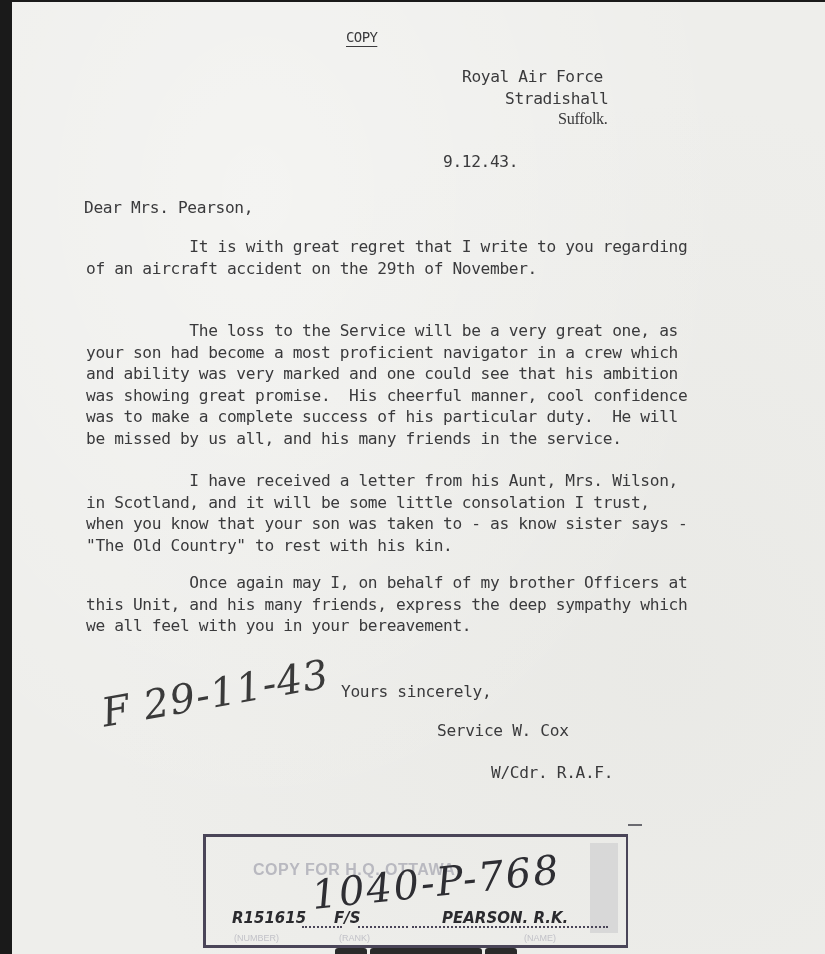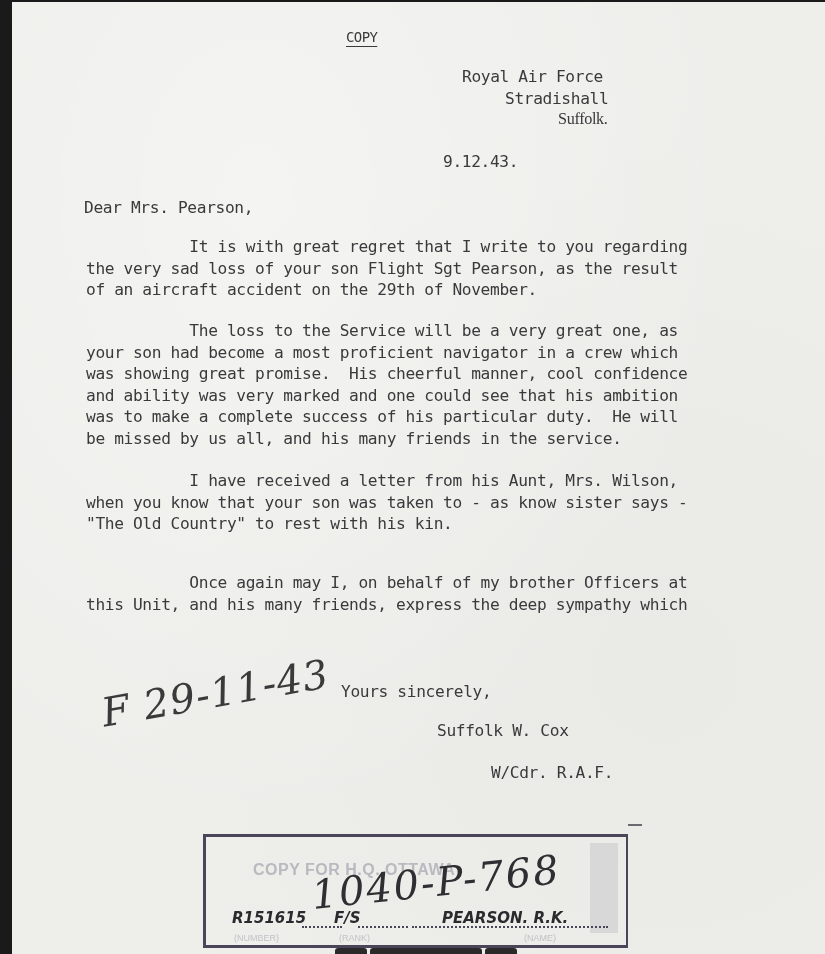--- a/index.html
+++ b/index.html
@@ -191,48 +191,49 @@
   <div class="t addr1">Royal Air Force</div>
   <div class="t addr2">Stradishall</div>
   <div class="t addr3">Suffolk.</div>
 
   <div class="t date">9.12.43.</div>
 
   <div class="t salutation">Dear Mrs. Pearson,</div>
 
   <div class="para p1">
     <span class="line">           It is with great regret that I write to you regarding</span>
-    <span class="line">the very sad loss of your son Flight Sgt Pearson, as the result</span>
     <span class="line">of an aircraft accident on the 29th of November.</span>
   </div>
 
   <div class="para p2">
     <span class="line">           The loss to the Service will be a very great one, as</span>
     <span class="line">your son had become a most proficient navigator in a crew which</span>
+    <span class="line">and ability was very marked and one could see that his ambition</span>
     <span class="line">was showing great promise.  His cheerful manner, cool confidence</span>
-    <span class="line">and ability was very marked and one could see that his ambition</span>
     <span class="line">was to make a complete success of his particular duty.  He will</span>
     <span class="line">be missed by us all, and his many friends in the service.</span>
   </div>
 
   <div class="para p3">
     <span class="line">           I have received a letter from his Aunt, Mrs. Wilson,</span>
+    <span class="line">in Scotland, and it will be some little consolation I trust,</span>
     <span class="line">when you know that your son was taken to - as know sister says -</span>
     <span class="line">"The Old Country" to rest with his kin.</span>
   </div>
 
   <div class="para p4">
     <span class="line">           Once again may I, on behalf of my brother Officers at</span>
     <span class="line">this Unit, and his many friends, express the deep sympathy which</span>
+    <span class="line">we all feel with you in your bereavement.</span>
   </div>
 
   <div class="handwriting hw-date">F 29-11-43</div>
 
   <div class="t closing">Yours sincerely,</div>
-  <div class="t sig-name">Suffolk W. Cox</div>
+  <div class="t sig-name">Service W. Cox</div>
   <div class="t sig-rank">W/Cdr. R.A.F.</div>
 
   <div class="corner-mark"></div>
 
   <div class="stamp">
     <div class="stamp-smudge"></div>
     <div class="stamp-title">COPY FOR H.Q. OTTAWA</div>
     <div class="stamp-ref">1040-P-768</div>
     <div class="dots" style="left:96px; width:40px;"></div>
     <div class="dots" style="left:152px; width:50px;"></div>

